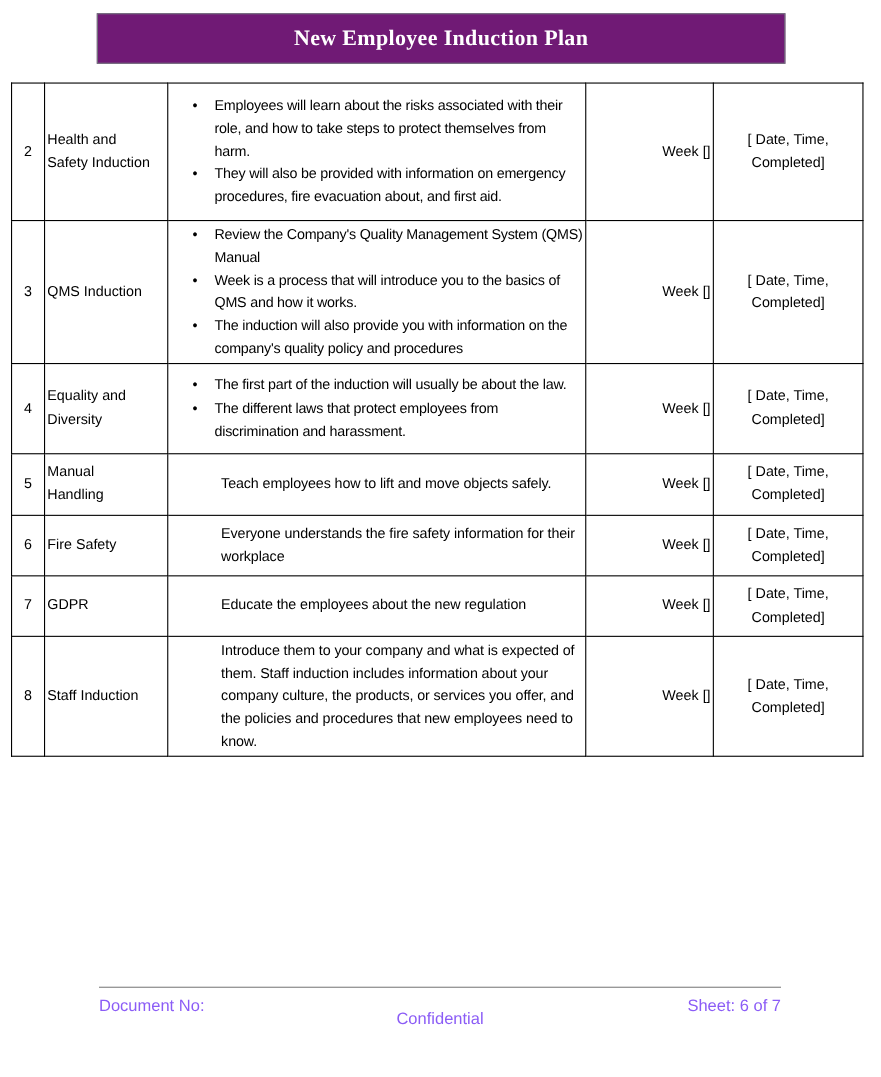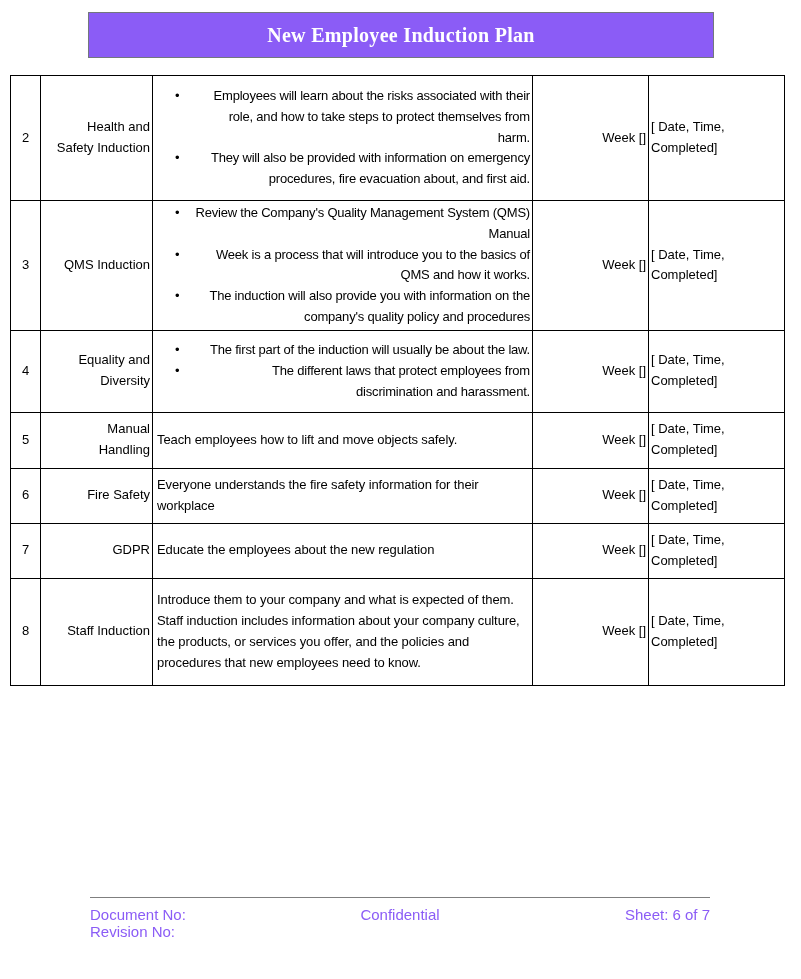--- a/index.html
+++ b/index.html
@@ -5,57 +5,57 @@
   html,body { margin:0; padding:0; }
   body {
     width:801px; height:979px; position:relative; overflow:hidden;
     background:#ffffff; color:#000000;
     font-family:"Liberation Sans", sans-serif;
   }
 
   
   .banner {
     position:absolute; left:88px; top:12px; width:624px; height:44px;
-    background:#8b5cf6; border:1px solid #73777E;
+    background:#701a75; border:1px solid #73777E;
     display:flex; align-items:center; justify-content:center;text-align:center;
   }
   .banner .title {
     font-family:"Liberation Serif", serif; font-weight:bold;
     font-size:20px; color:#ffffff; letter-spacing:0.3px;
   }
 
   
   table.plan {
     position:absolute; left:10px; top:75px; width:774px;
     border-collapse:collapse; table-layout:fixed;
     font-size:13px; line-height:20.8px; color:#000;
   }
   table.plan td {
     border:1.5px solid #000000; vertical-align:middle;
     padding:2px; overflow:hidden;
   }
   td.c-num   { text-align:center; }
-  td.c-topic { padding-left:8px; white-space:pre-line;text-align:right; }
+  td.c-topic { padding-left:8px; white-space:pre-line; }
   td.c-desc  { padding:2px 2px 2px 8px; }
-  td.c-desc .plain { padding-left:2px; letter-spacing:-0.1px; }
-  td.c-desc ul { list-style:none; margin:0; padding:0 0 0 40px; letter-spacing:-0.2px;text-align:right; }
+  td.c-desc .plain { padding-left:2px; letter-spacing:-0.1px;margin-left:44px; }
+  td.c-desc ul { list-style:none; margin:0; padding:0 0 0 40px; letter-spacing:-0.2px; }
   td.c-desc li { position:relative; }
   td.c-desc li::before { content:"\2022"; position:absolute; left:-20px; top:0; }
   td.c-week   { text-align:right; }
-  td.c-status { padding:2px 10px; }
+  td.c-status { text-align:center; padding:2px 10px; }
 
   
   .footer {
     position:absolute; left:90px; top:897px; width:620px;
     border-top:1.5px solid #7F7F7F; padding-top:8px;
     font-size:15px; line-height:17px; color:#8b5cf6;
   }
   .footer .row { display:flex; }
   .footer .cell-l { flex:1; text-align:left; }
-  .footer .cell-c { flex:1; text-align:center; }
+  .footer .cell-c { flex:1; text-align:center;margin-top:12px; }
   .footer .cell-r { flex:1; text-align:right; }
 </style>
 </head>
 <body>
 
 <div class="banner">
   <span class="title">New Employee Induction Plan</span>
 </div>
 
 <table class="plan">
@@ -146,17 +146,16 @@
   </tbody>
 </table>
 
 <div class="footer">
   <div class="row">
     <span class="cell-l">Document No:</span>
     <span class="cell-c">Confidential</span>
     <span class="cell-r">Sheet: 6 of 7</span>
   </div>
   <div class="row">
-    <span class="cell-l">Revision No:</span>
     <span class="cell-c"></span>
     <span class="cell-r"></span>
   </div>
 </div>
 
 </body></html>

